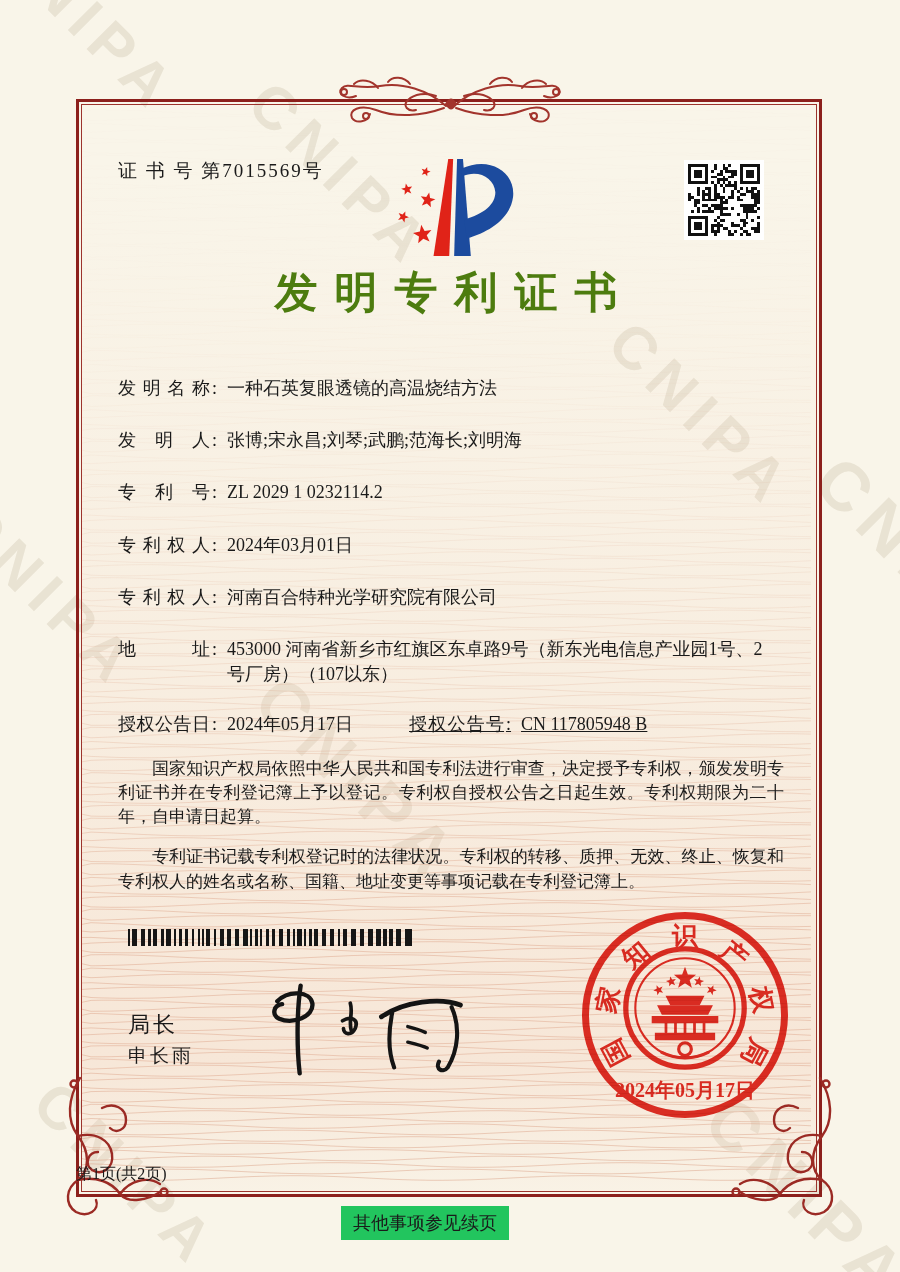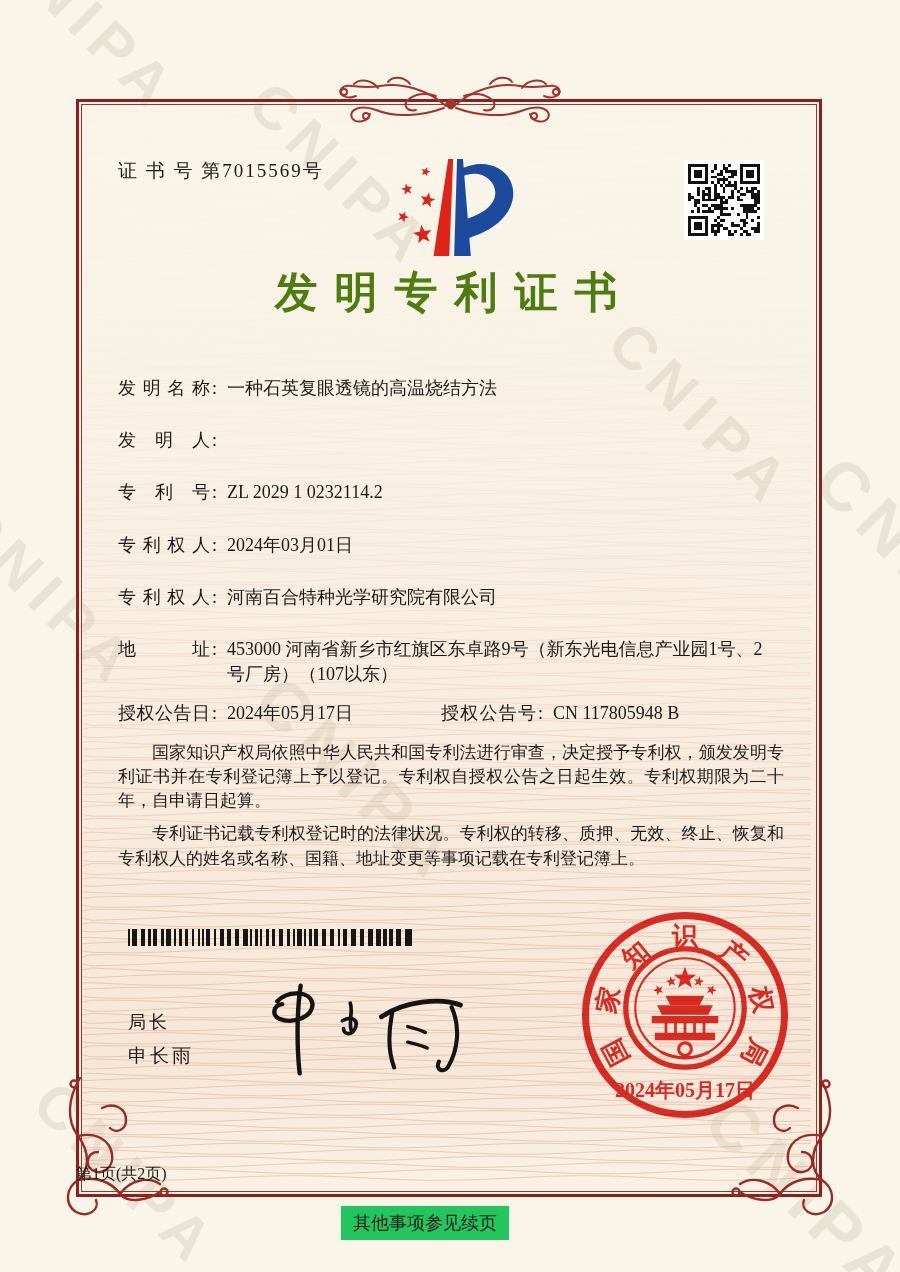--- a/index.html
+++ b/index.html
@@ -28,32 +28,32 @@
   .qr{position:absolute;left:684px;top:160px;background:#ffffff;padding:4px;z-index:4;}
 
   .title{position:absolute;left:76px;top:264px;width:740px;margin:0;text-align:center;
          font-size:43px;font-weight:700;letter-spacing:17px;text-indent:17px;color:#4d7c0f;z-index:4;}
 
   .fields{position:absolute;left:118px;top:376px;width:668px;font-size:18px;z-index:4;}
   .frow{display:flex;align-items:flex-start;line-height:1.4;margin-bottom:27px;}
   .flabel{display:inline-block;width:92px;flex:none;text-align:justify;text-align-last:justify;}
   .colon{flex:none;margin:0 10px 0 2px;}
   .fvalue{flex:none;max-width:550px;}
-  .frow-addr{margin-bottom:14px;}
-  .grant2{display:flex;margin-left:88px;}
+  .frow-addr{margin-bottom:25px;}
+  .grant2{display:flex;margin-left:56px;text-decoration:underline;}
   .grant2 .flabel{width:95px;}
 
   .paras{position:absolute;left:118px;top:741px;width:666px;font-size:17px;line-height:1.42;
          text-align:justify;z-index:4;}
-  .paras p{margin:0 0 9px 0;text-indent:2em;}
+  .paras p{margin:16px 0 9px 0;text-indent:2em;}
 
   .barcode{position:absolute;left:128px;top:929px;z-index:4;}
 
   .sig-title{position:absolute;left:128px;top:1010px;font-family:"Liberation Sans","DejaVu Sans",sans-serif;
-             font-size:18px;font-weight:500;letter-spacing:3px;z-index:4;}
+             font-size:22px;font-weight:500;letter-spacing:3px;z-index:4;}
   .sig-name{position:absolute;left:128px;top:1043px;font-family:"Liberation Sans","DejaVu Sans",sans-serif;
             font-size:19px;font-weight:500;letter-spacing:3px;z-index:4;}
   .sig-hand{position:absolute;left:248px;top:972px;z-index:4;}
 
   .seal{position:absolute;left:582px;top:912px;width:206px;height:206px;z-index:5;
         mix-blend-mode:multiply;opacity:0.95;}
   .seal-ring{position:absolute;inset:0;border:7px solid #df241b;border-radius:50%;}
   .seal-arc span{position:absolute;width:30px;height:30px;text-align:center;
         font-size:26px;font-weight:700;color:#df241b;line-height:30px;
         font-family:"Liberation Serif","DejaVu Serif",serif;}
@@ -605,20 +605,21 @@
 
 <div class="fields">
   <div class="frow">
     <span class="flabel">发明名称</span>
       <span class="colon">:</span>
     <span class="fvalue">一种石英复眼透镜的高温烧结方法</span>
   </div>
   <div class="frow">
     <span class="flabel">发明人</span>
       <span class="colon">:</span>
+    <span class="fvalue">张博;宋永昌;刘琴;武鹏;范海长;刘明海</span>
   </div>
   <div class="frow">
     <span class="flabel">专利号</span>
       <span class="colon">:</span>
     <span class="fvalue">ZL 2029 1 0232114.2</span>
   </div>
   <div class="frow">
     <span class="flabel">专利权人</span>
       <span class="colon">:</span>
     <span class="fvalue">2024年03月01日</span>

